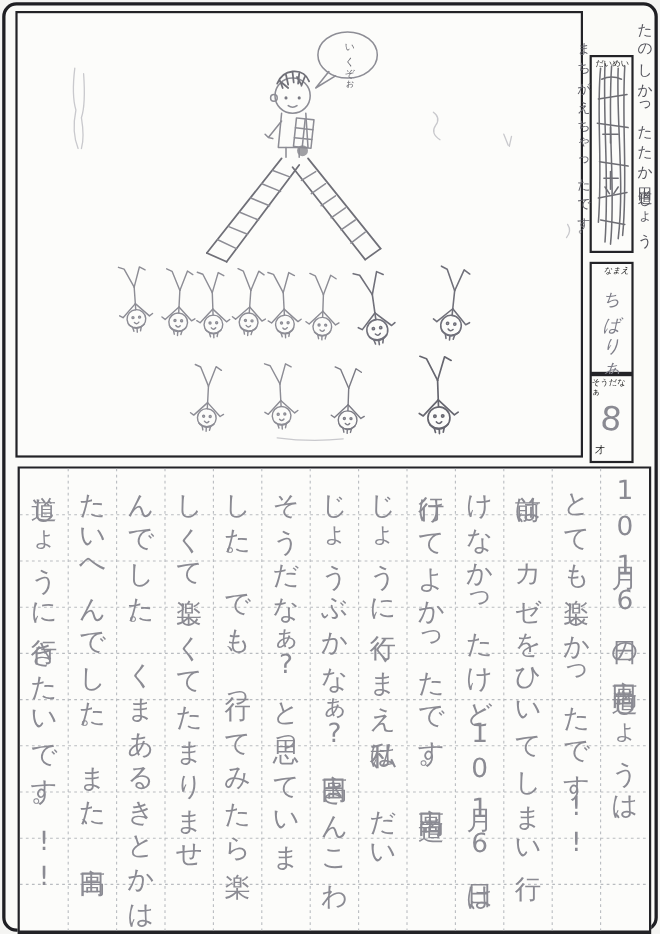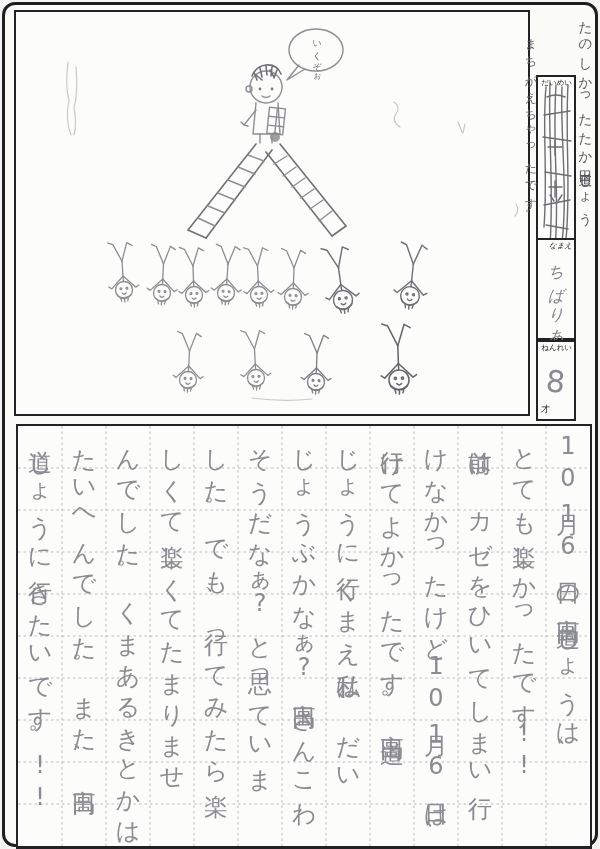--- a/index.html
+++ b/index.html
@@ -26,21 +26,21 @@
   }
   
   .fieldbox{
     position:absolute;left:531px;width:40px;
     box-sizing:border-box;border:2px solid #232327;background:#fcfcfa;
   }
   .fieldbox .plabel{
     position:absolute;top:2px;right:2px;font-size:7.5px;color:#222;
     letter-spacing:0px;line-height:1;
   }
-  .title-box{top:70px;height:180px;}
+  .title-box{top:45px;height:180px;}
   .name-box{top:233px;height:102px;font-style:italic;}
   .age-box{top:335px;height:81px;}
   .name-value{
     position:absolute;left:0;top:14px;width:36px;height:86px;
     font-size:16px;letter-spacing:3px;line-height:36px;color:#7f7f89;
   }
   .age-value{
     position:absolute;left:8px;top:22px;font-size:30px;color:#8a8a92;
     transform:rotate(6deg);
   }
@@ -170,21 +170,21 @@
       <path class="scrib" d="M9,20 q9,-4 18,0"></path>
     </svg>
   </div>
 
   <div class="fieldbox name-box">
     <span class="plabel">なまえ</span>
     <div class="vtext name-value">ちばりあな</div>
   </div>
 
   <div class="fieldbox age-box">
-    <span class="plabel">ねんれい</span>
+    <span class="plabel">そうだなぁ</span>
     <div class="age-value">8</div>
     <span class="age-unit">才</span>
   </div>
 
   <div class="essay-grid">
     <svg class="gridlines" width="572" height="420" viewBox="0 0 572 420">
       <g stroke="#b9bcc0" stroke-width="1" stroke-dasharray="2.5,3">
         <line x1="44" y1="0" x2="44" y2="420"></line>
           <line x1="88" y1="0" x2="88" y2="420"></line>
         <line x1="132" y1="0" x2="132" y2="420"></line>

